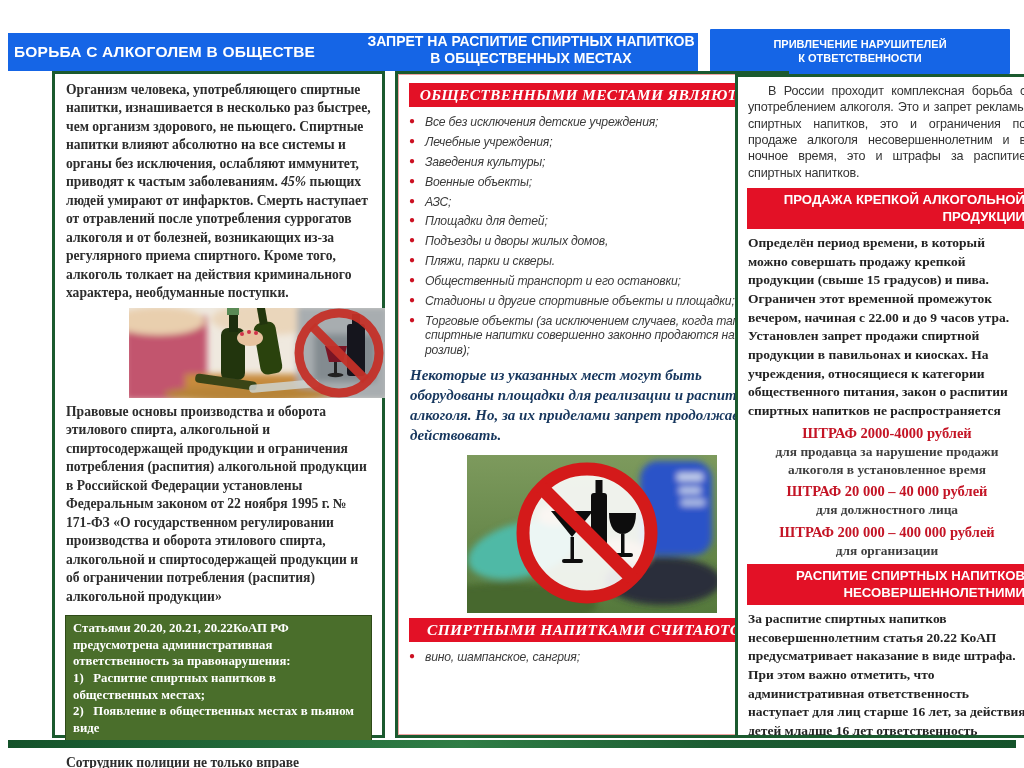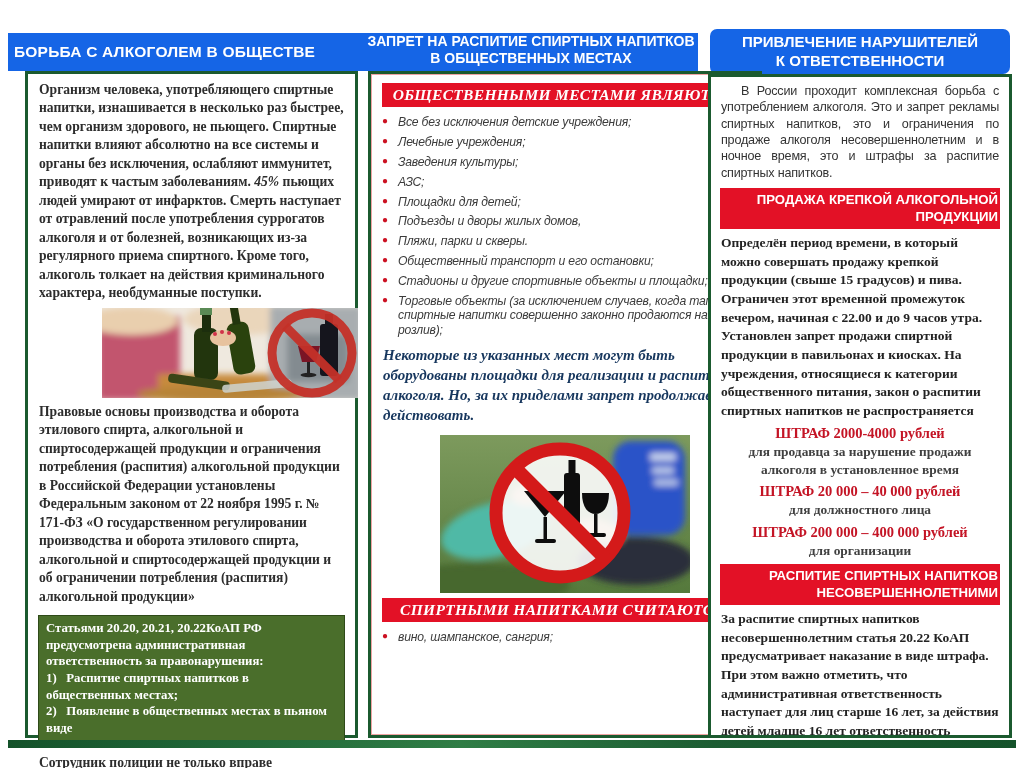--- a/index.html
+++ b/index.html
@@ -18,27 +18,27 @@
     display:flex;align-items:center;justify-content:flex-start;
     color:#fff;font-weight:bold;font-size:15.5px;letter-spacing:.2px;
   }
   .title-mid{
     position:absolute;left:366px;top:33px;width:330px;height:38px;
     display:flex;align-items:flex-start;justify-content:center;text-align:center;
     color:#fff;font-weight:bold;font-size:14px;line-height:1.22;
   }
   .title-right-box{
     position:absolute;left:710px;top:29px;width:300px;height:45px;
-    background:var(--header-blue,#1565e6);border-radius:7px;
+    background:var(--header-blue,#1565e6);border-radius:1px;
     display:flex;align-items:center;justify-content:center;text-align:center;
-    color:#fff;font-weight:bold;font-size:15px;line-height:1.25;
-  }
-
-  
-  .col{position:absolute;background:#fff;border:3px solid var(--border-green,#1b5a2f);box-sizing:border-box;}
+    color:#fff;font-weight:bold;font-size:11px;line-height:1.25;
+  }
+
+  
+  .col{position:absolute;background:#fff;border:3px solid var(--border-green,#1b5a2f);box-sizing:border-box;margin-left:27px;}
   .col-left{left:25px;top:71px;width:333px;height:667px;padding:2px 10px 4px 10px;}
   .col-mid{left:368px;top:71px;width:394px;height:667px;font-style:italic;}
   .col-mid-inner{width:100%;height:100%;border:1px solid #f0a3a3;box-sizing:border-box;padding:5px 8px;overflow:hidden;}
   .col-right{left:708px;top:74px;width:304px;height:664px;padding:3px 9px;overflow:hidden;}
 
   .bottombar{
     position:absolute;left:8px;top:740px;width:1008px;height:8px;
     background:linear-gradient(90deg,#14522a,#2f7d45 45%,#1c5c32 70%,#14522a);
   }
 
@@ -184,20 +184,21 @@
   </div>
 
   <div class="col col-mid">
     <div class="col-mid-inner">
       <div class="red-banner">ОБЩЕСТВЕННЫМИ МЕСТАМИ ЯВЛЯЮТСЯ:</div>
 
       <ul class="dotlist">
         <li>Все без исключения детские учреждения;</li>
         <li>Лечебные учреждения;</li>
         <li>Заведения культуры;</li>
+        <li>Военные объекты;</li>
         <li>АЗС;</li>
         <li>Площадки для детей;</li>
         <li>Подъезды и дворы жилых домов,</li>
         <li>Пляжи, парки и скверы.</li>
         <li>Общественный транспорт и его остановки;</li>
         <li>Стадионы и другие спортивные объекты и площадки;</li>
         <li>Торговые объекты (за исключением случаев, когда там спиртные напитки совершенно законно продаются на розлив);</li>
       </ul>
 
       <p class="mid-note">Некоторые из указанных мест могут быть оборудованы площадки для реализации и распития алкоголя. Но, за их приделами запрет продолжает действовать.</p>

